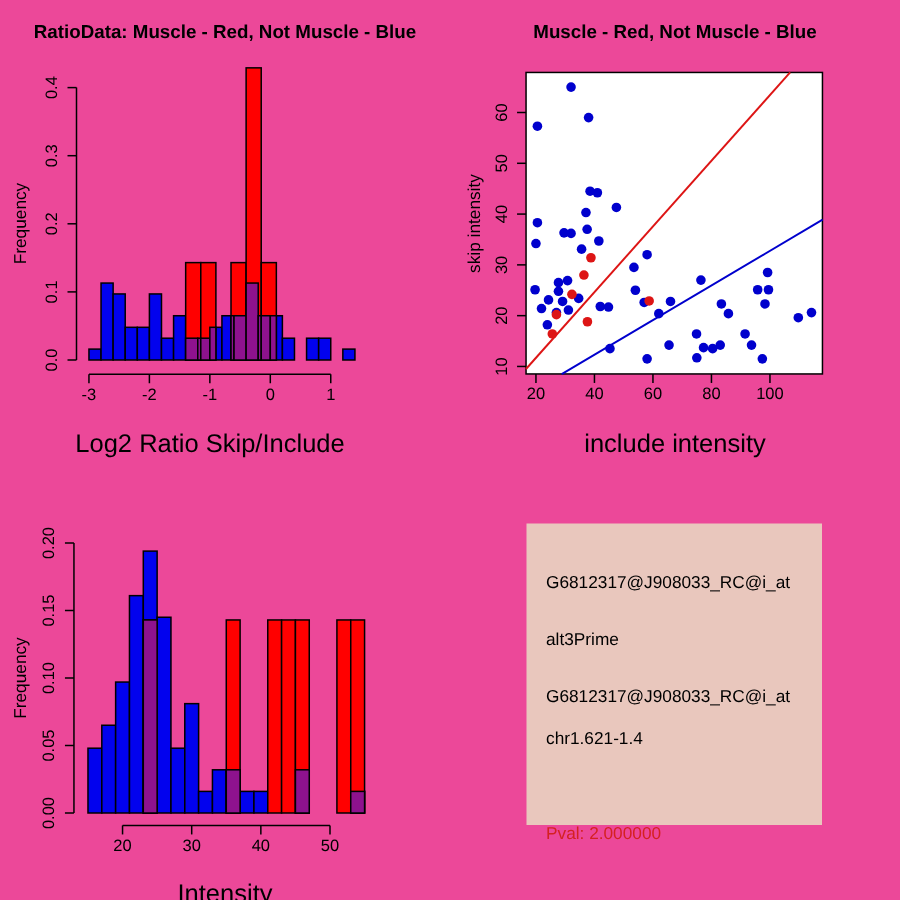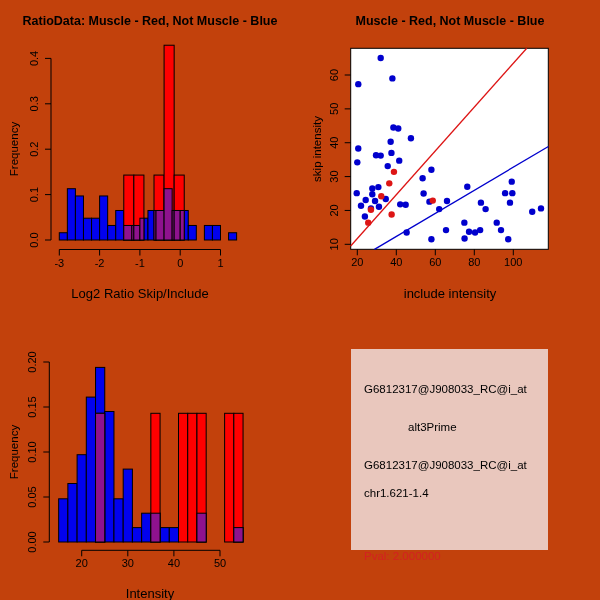--- a/index.html
+++ b/index.html
@@ -1,23 +1,23 @@
 <!DOCTYPE html>
 <html><head>
 <meta charset="utf-8">
 <style>
   html,body{margin:0;padding:0;background:#ffffff;}
-  #screen{position:relative;width:600px;height:600px;background:#c2410c;
+  #screen{position:relative;width:600px;height:600px;background:#ec4899;
           font-family:"Liberation Sans",sans-serif;overflow:hidden;}
   .panel{position:absolute;width:300px;height:300px;}
   .panel svg{position:absolute;left:0;top:0;}
   .panel-title{position:absolute;top:14px;left:0;width:300px;text-align:center;
                font-size:12.5px;font-weight:bold;color:#000;white-space:nowrap;}
   .xlab{position:absolute;top:286px;left:0;width:300px;text-align:center;
-        font-size:13px;color:#000;}
+        font-size:17px;color:#000;}
   .ylab{position:absolute;left:-55px;top:142px;width:140px;height:14px;text-align:center;
         font-size:11.5px;color:#000;transform:rotate(-90deg);}
   .p1 .xlab{padding-right:20px;width:280px;}
   .p3 .panel-title{top:20px;}
   .p3 .ylab{top:145px;}
   .p2 .ylab{left:-52px;}
   .info-box{position:absolute;left:51px;top:49px;width:197px;height:201px;}
   .info-line{position:absolute;left:13px;font-size:11.5px;color:#000;white-space:nowrap;}
   .info-line.pval{color:#d42121;}
 </style>
@@ -233,20 +233,20 @@
         <rect x="150.85000000000002" y="213.2" width="9.22" height="28.80000000000001" fill="#8e128e" stroke="#000" stroke-width="1"></rect>
         <rect x="196.95000000000002" y="213.2" width="9.22" height="28.80000000000001" fill="#8e128e" stroke="#000" stroke-width="1"></rect>
         <rect x="233.83000000000004" y="227.6" width="9.22" height="14.400000000000006" fill="#8e128e" stroke="#000" stroke-width="1"></rect>
       </svg>
     <div class="xlab">Intensity</div>
   </section>
 
   <section class="panel p4" style="left:300px;top:300px;">
     <div class="info-box" id="info-box" style="background: rgb(233, 199, 189); text-align: right;">
       <div class="info-line" style="top:34px;">G6812317@J908033_RC@i_at</div>
-      <div class="info-line" style="top:72px;margin-left:44px;">alt3Prime</div>
+      <div class="info-line" style="top:72px;">alt3Prime</div>
       <div class="info-line" style="top:110px;">G6812317@J908033_RC@i_at</div>
       <div class="info-line" style="top:138px;">chr1.621-1.4</div>
       <div class="info-line pval" style="top: 176px; color: rgb(212, 33, 33); margin-top: 25px;">Pval: 2.000000</div>
     </div>
   </section>
 
 </div>
 
 </body></html>

